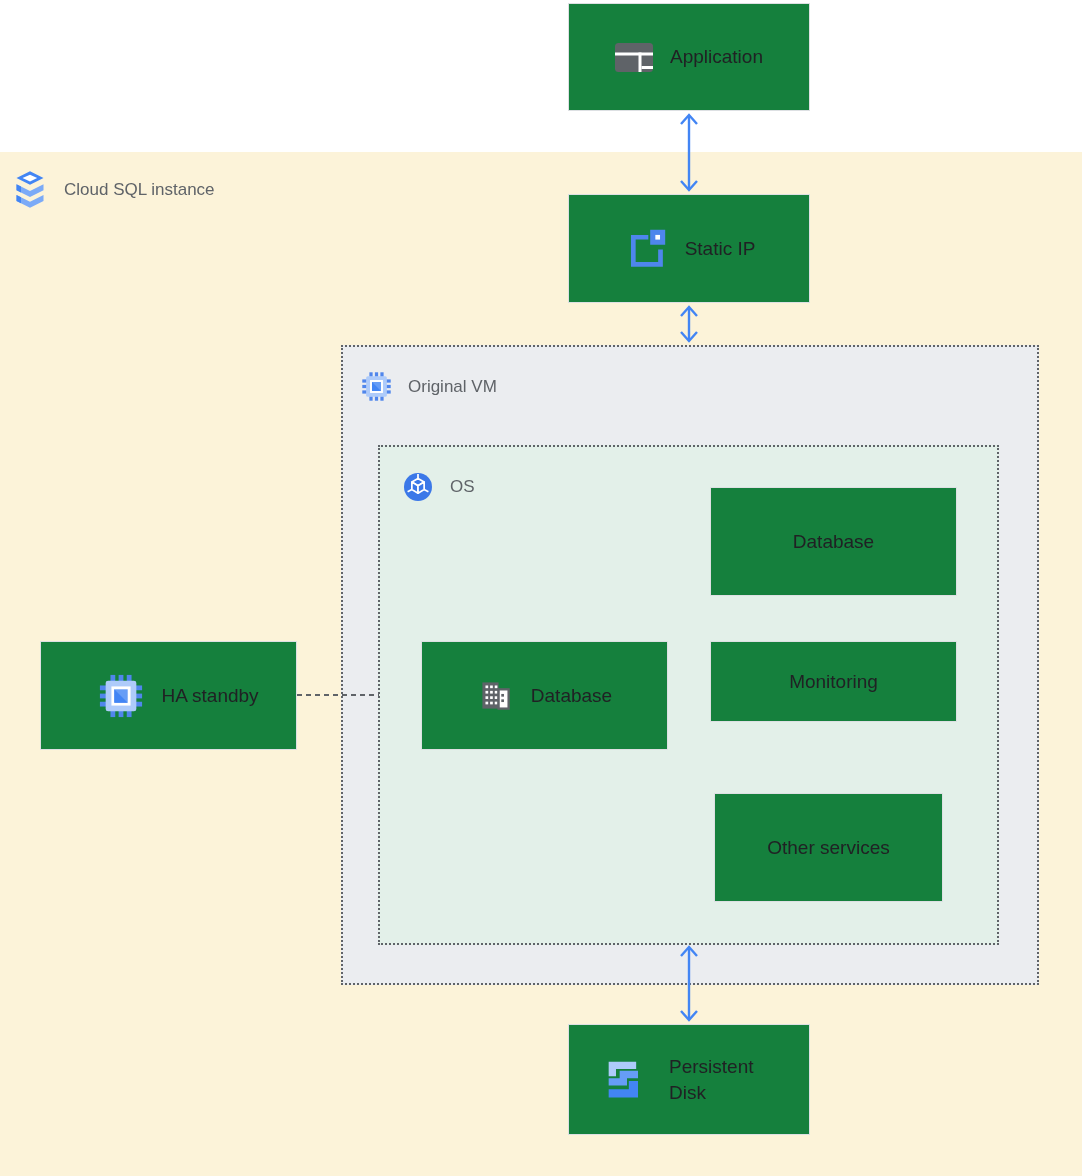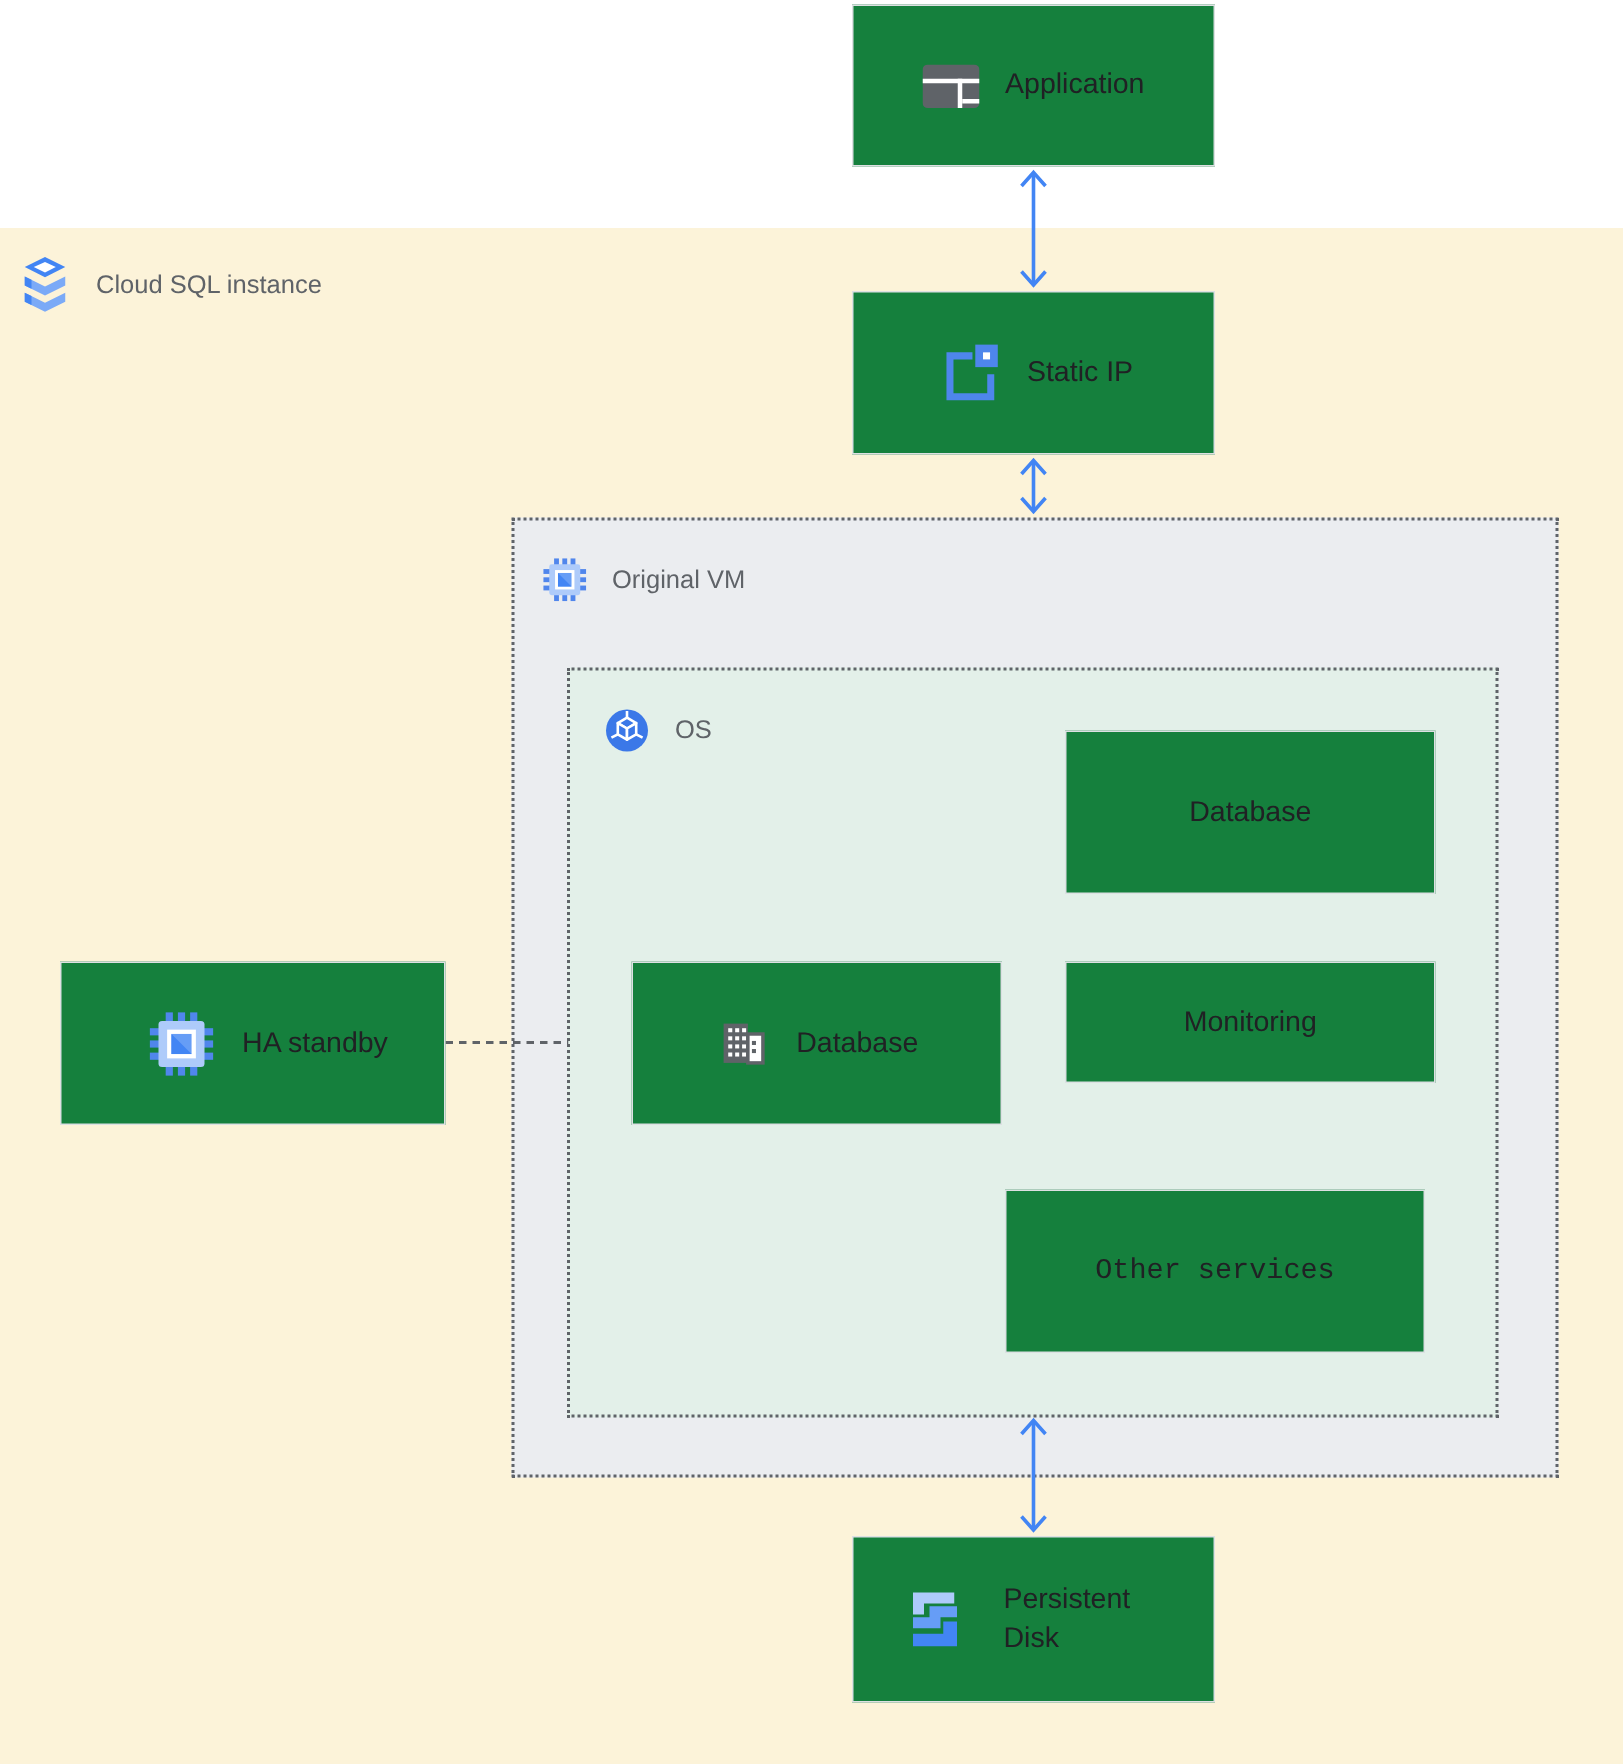--- a/index.html
+++ b/index.html
@@ -194,21 +194,21 @@
   </div>
 
   <div class="node" style="left:710px; top:487px; width:247px; height:109px;">
     <span class="nlabel">Database</span>
   </div>
 
   <div class="node" style="left:710px; top:641px; width:247px; height:81px;">
     <span class="nlabel">Monitoring</span>
   </div>
 
-  <div class="node" style="left:670px; top:793px; width:280px; height:109px;font-family:Liberation Mono, monospace;">
+  <div class="node" style="left:714px; top:793px; width:229px; height:109px;">
     <span class="nlabel">Other services</span>
   </div>
 
   <svg class="arrow" style="left:677px; top:944px;" width="24" height="79">
     <line x1="12" y1="4" x2="12" y2="75" stroke="#4285f4" stroke-width="2.4"></line>
     <polyline points="4,12 12,3 20,12" fill="none" stroke="#4285f4" stroke-width="2.4"></polyline>
     <polyline points="4,67 12,76 20,67" fill="none" stroke="#4285f4" stroke-width="2.4"></polyline>
   </svg>
 
   <div class="node" style="left:568px; top:1024px; width:242px; height:111px; gap:20px;">

